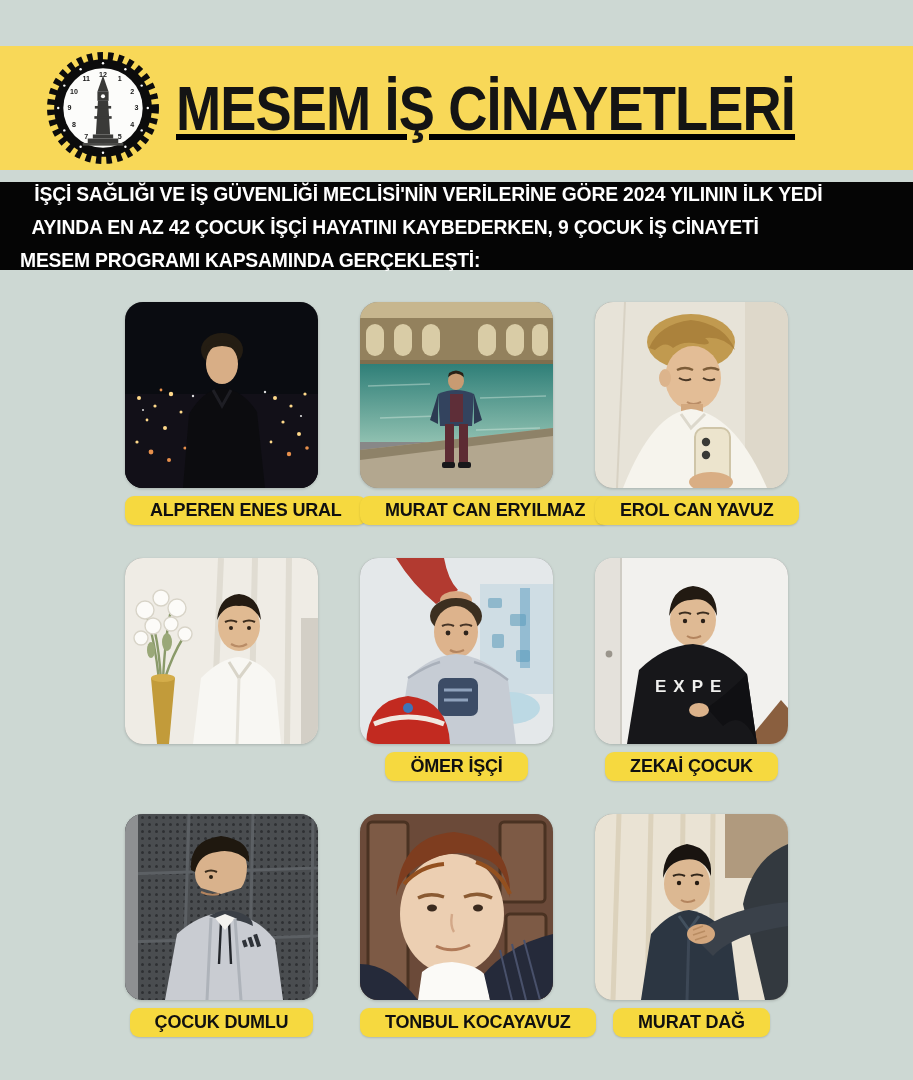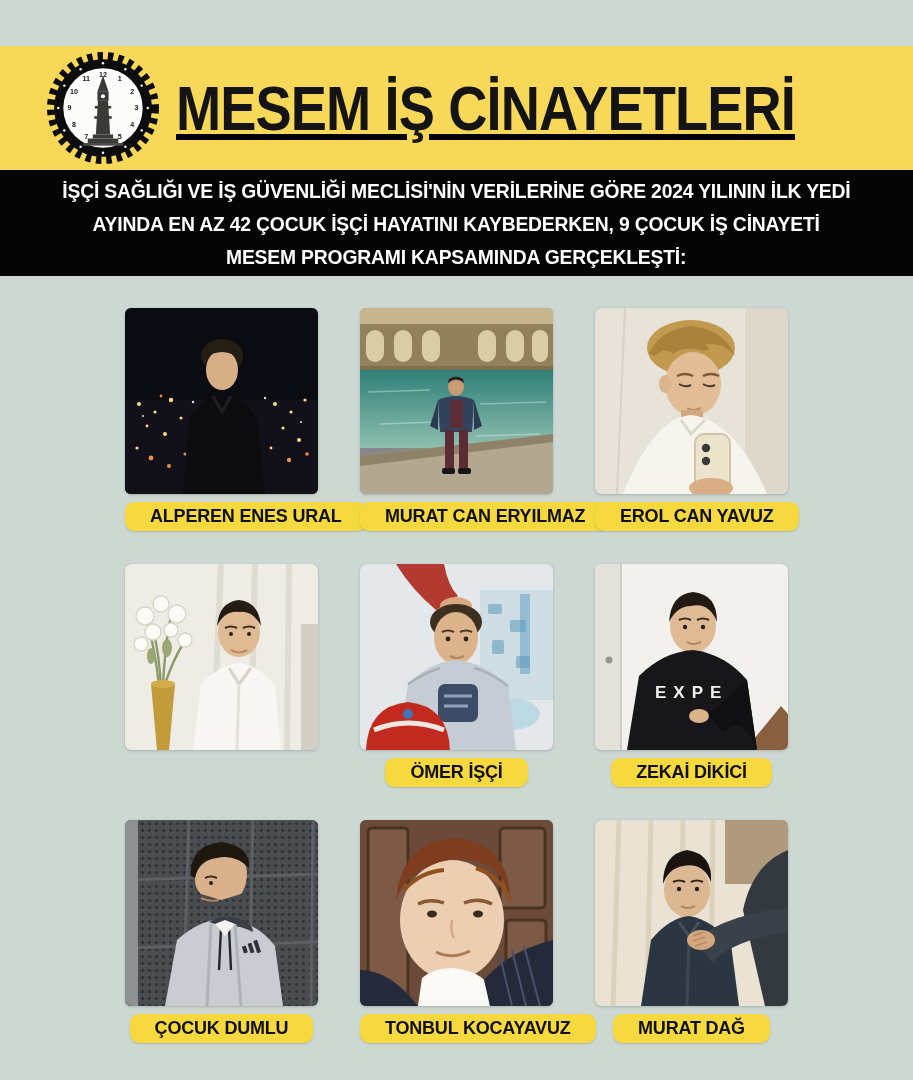--- a/index.html
+++ b/index.html
@@ -14,36 +14,36 @@
     display:flex;align-items:center;padding-left:46px;box-sizing:border-box;text-decoration:underline;
   }
   .logo{width:114px;height:114px;flex:0 0 auto;}
   .title{
     margin:0 0 0 16px;font-size:63px;font-weight:bold;color:#141414;
     letter-spacing:-1px;white-space:nowrap;
     transform:scaleX(.86);transform-origin:left center;
   }
   
   .black-banner{
-    margin-top:0;height:106px;background:#050505;color:#FFFFFF;
-    display:flex;flex-direction:column;justify-content:center;align-items:center;
+    margin-top:12px;height:88px;background:#050505;color:#FFFFFF;
+    display:flex;flex-direction:column;justify-content:center;align-items:flex-start;
   }
   .black-banner p{
     margin:0;line-height:33px;font-size:21px;font-weight:bold;
     white-space:nowrap;transform:scaleX(.92);transform-origin:center;
     letter-spacing:-.2px;
   }
   
   .grid{
     width:663px;margin:32px auto 0;display:grid;
     grid-template-columns:repeat(3,193px);column-gap:42px;row-gap:33px;
   }
   figure.card{margin:0;text-align:center;}
   .photo{
-    width:193px;height:186px;border-radius:6px;overflow:hidden;
+    width:193px;height:186px;border-radius:18px;overflow:hidden;
     box-shadow:0 1px 3px rgba(0,0,0,.18);background:#888;
   }
   .photo svg{display:block;width:193px;height:186px;}
   .name-tag{
     display:inline-block;margin-top:8px;background:#F6D93F;color:#101010;
     font-size:18px;font-weight:bold;letter-spacing:-.2px;
     padding:4px 25px;border-radius:9px;box-shadow:0 1px 2px rgba(0,0,0,.15);
     white-space:nowrap;
   }
 </style>
@@ -315,21 +315,21 @@
           <path d="M84,56 Q90,53 96,56 M102,56 Q108,53 114,56" stroke="#3a2c1e" stroke-width="2.2" fill="none"></path>
           <circle cx="90" cy="63" r="2.2" fill="#2a2018"></circle>
             <circle cx="108" cy="63" r="2.2" fill="#2a2018"></circle>
           <path d="M92,78 Q98,82 106,78" stroke="#b3845e" stroke-width="2" fill="none"></path>
           <path d="M32,186 L44,112 Q68,88 98,86 Q130,90 152,116 L162,186 Z" fill="#17171a"></path>
           <text x="60" y="134" font-size="17" font-weight="bold" letter-spacing="7" fill="#f0f0ee" font-family="Liberation Sans, DejaVu Sans, sans-serif">EXPE</text>
           <path d="M152,116 Q132,136 112,150 L128,168 Q148,150 162,186 L152,116" fill="#101013"></path>
           <ellipse cx="104" cy="152" rx="10" ry="7" fill="#dbb28a"></ellipse>
         </svg>
       </div>
-      <figcaption class="name-tag">ZEKAİ DİKİCİ</figcaption>
+      <figcaption class="name-tag">ZEKAİ ÇOCUK</figcaption>
     </figure>
 
     <figure class="card">
       <div class="photo">
         <svg viewBox="0 0 193 186">
           <defs>
             <pattern id="p7dots" width="7" height="7" patternUnits="userSpaceOnUse">
               <circle cx="3.5" cy="3.5" r="1.5" fill="#2e3033"></circle>
             </pattern>
           </defs>

